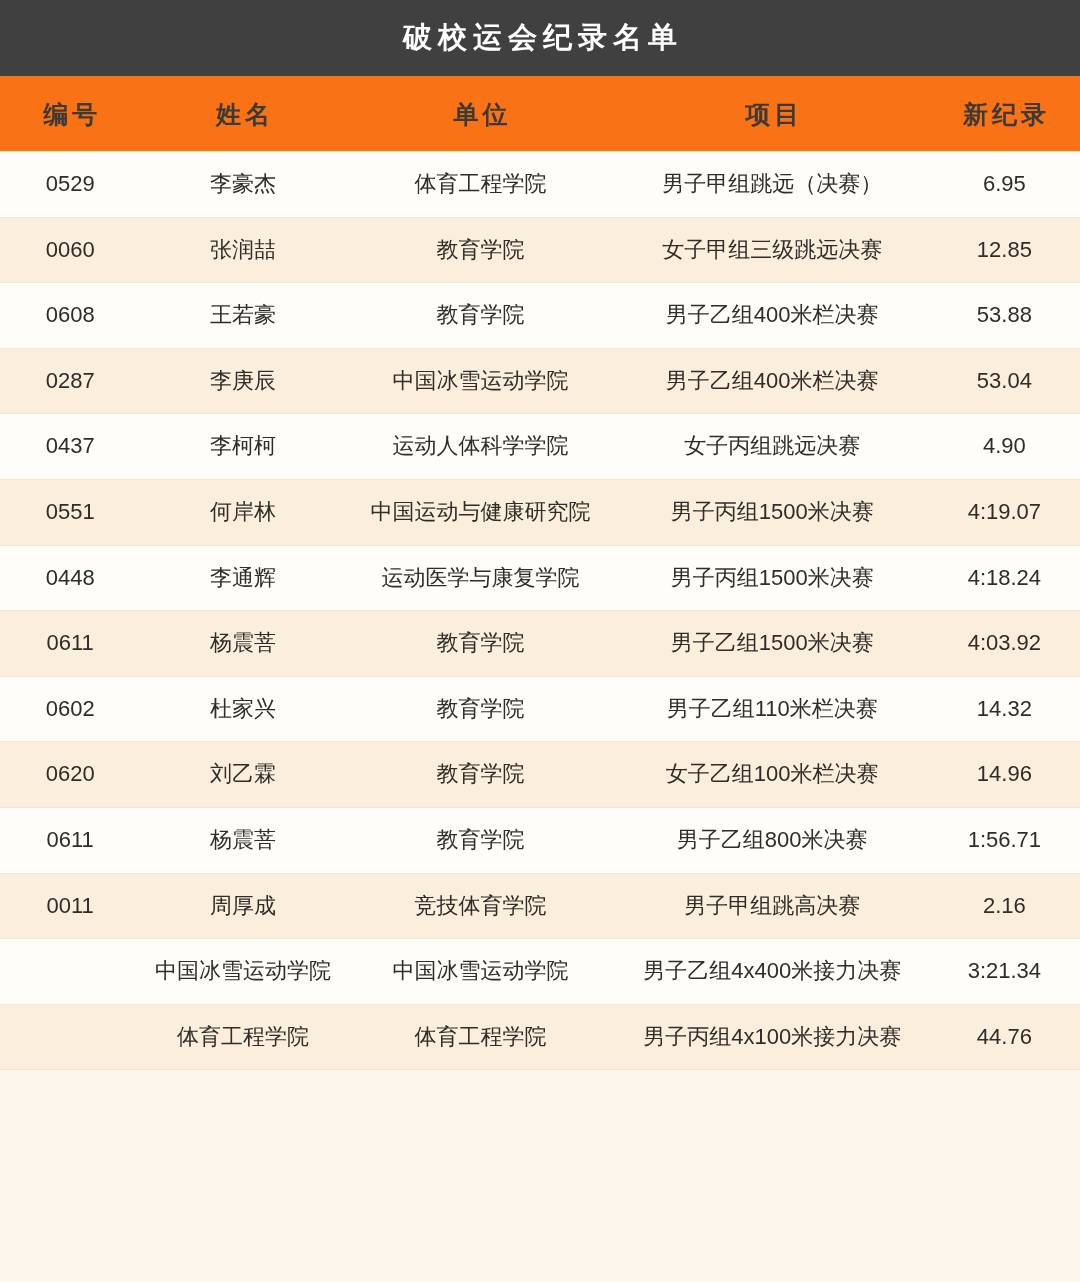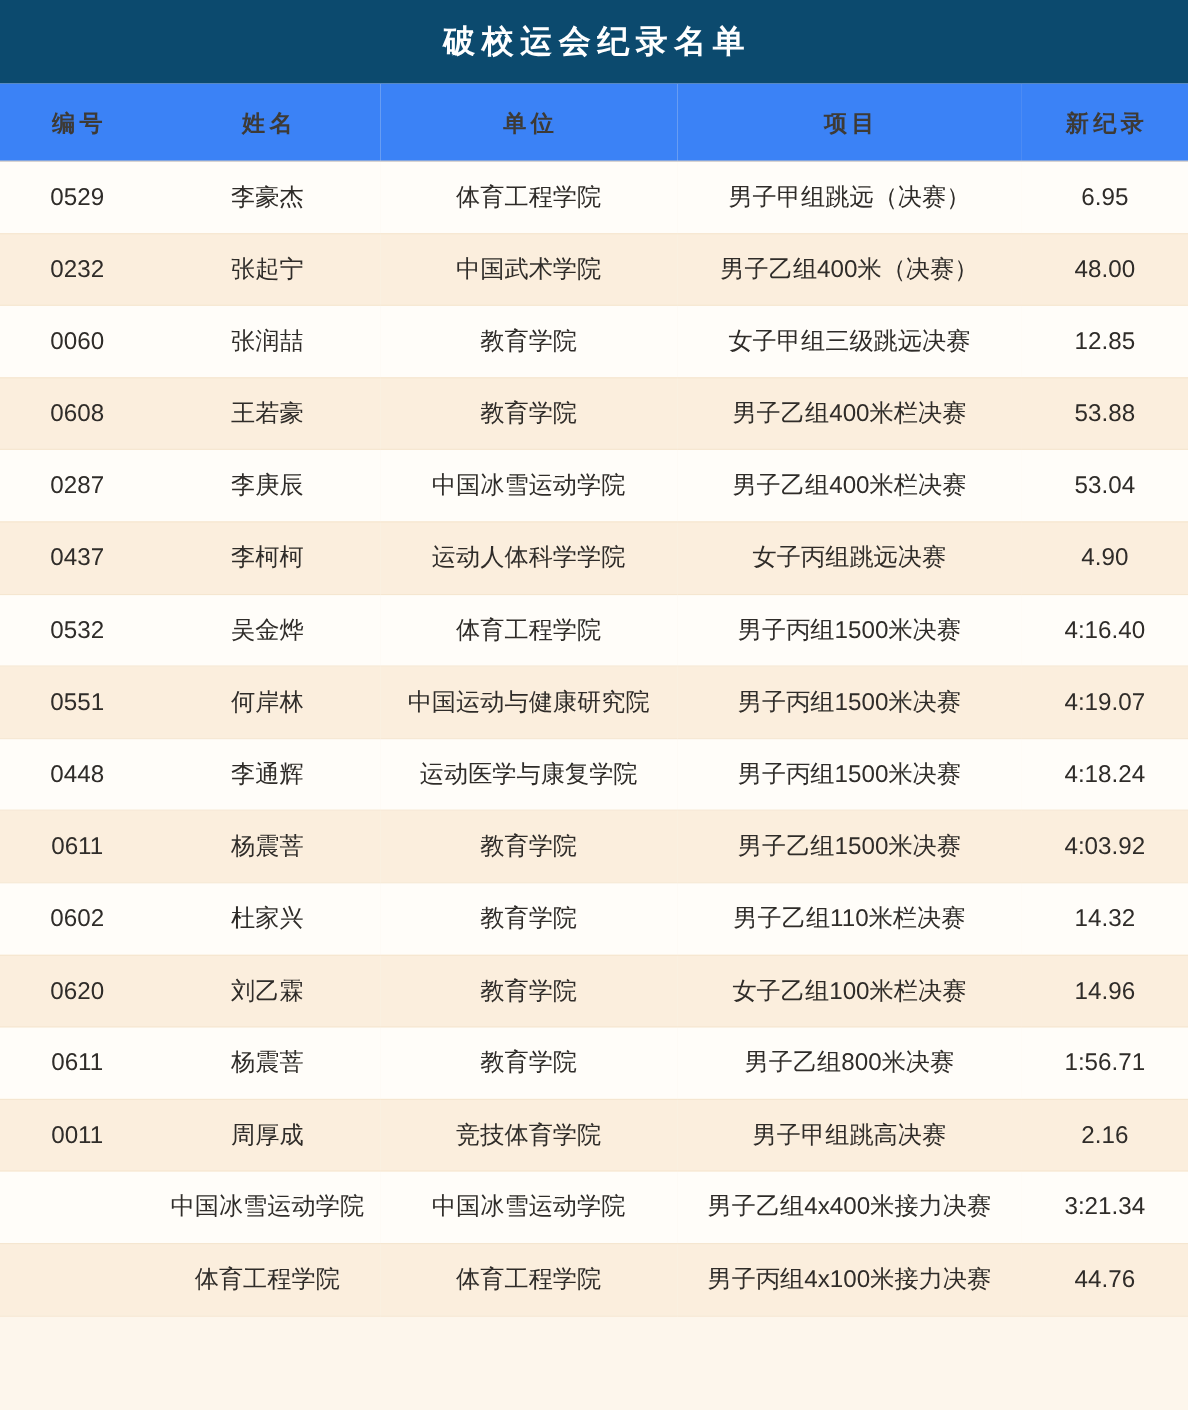--- a/index.html
+++ b/index.html
@@ -13,42 +13,42 @@
     -webkit-font-smoothing: antialiased;
   }
   .sheet {
     width: 1080px;
     min-height: 1282px;
     background: #fdf6ec;
     display: flex;
     flex-direction: column;
   }
   .title-bar {
-    background: #0c4a6e;
+    background: #404040;
     height: 76px;
     display: flex;
     align-items: center;
     justify-content: center;
   }
   .title-bar .title {
     color: #ffffff;
     font-size: 29px;
     font-weight: bold;
     letter-spacing: 6px;
     text-indent: 6px;
   }
   table.record-table {
     width: 100%;
     border-collapse: collapse;
     table-layout: fixed;
   }
   table.record-table thead th {
-    background: #3b82f6;
+    background: #f97316;
     color: #3d3a36;
-    font-size: 21px;
+    font-size: 25px;
     font-weight: bold;
     letter-spacing: 4px;
     text-indent: 4px;
     padding: 22px 0 20px 0;
     text-align: center;
     border-bottom: 1px solid #f1ddc3;
   }
   table.record-table td {
     font-size: 22px;
     color: #2f2c29;
@@ -96,27 +96,20 @@
     </thead>
     <tbody>
       <tr>
         <td class="num">0529</td>
         <td>李豪杰</td>
         <td>体育工程学院</td>
         <td>男子甲组跳远（决赛）</td>
         <td class="num">6.95</td>
       </tr>
       <tr>
-        <td class="num">0232</td>
-        <td>张起宁</td>
-        <td>中国武术学院</td>
-        <td>男子乙组400米（决赛）</td>
-        <td class="num">48.00</td>
-      </tr>
-      <tr>
         <td class="num">0060</td>
         <td>张润喆</td>
         <td>教育学院</td>
         <td>女子甲组三级跳远决赛</td>
         <td class="num">12.85</td>
       </tr>
       <tr>
         <td class="num">0608</td>
         <td>王若豪</td>
         <td>教育学院</td>
@@ -131,27 +124,20 @@
         <td class="num">53.04</td>
       </tr>
       <tr>
         <td class="num">0437</td>
         <td>李柯柯</td>
         <td>运动人体科学学院</td>
         <td>女子丙组跳远决赛</td>
         <td class="num">4.90</td>
       </tr>
       <tr>
-        <td class="num">0532</td>
-        <td>吴金烨</td>
-        <td>体育工程学院</td>
-        <td>男子丙组1500米决赛</td>
-        <td class="num">4:16.40</td>
-      </tr>
-      <tr>
         <td class="num">0551</td>
         <td>何岸林</td>
         <td>中国运动与健康研究院</td>
         <td>男子丙组1500米决赛</td>
         <td class="num">4:19.07</td>
       </tr>
       <tr>
         <td class="num">0448</td>
         <td>李通辉</td>
         <td>运动医学与康复学院</td>

